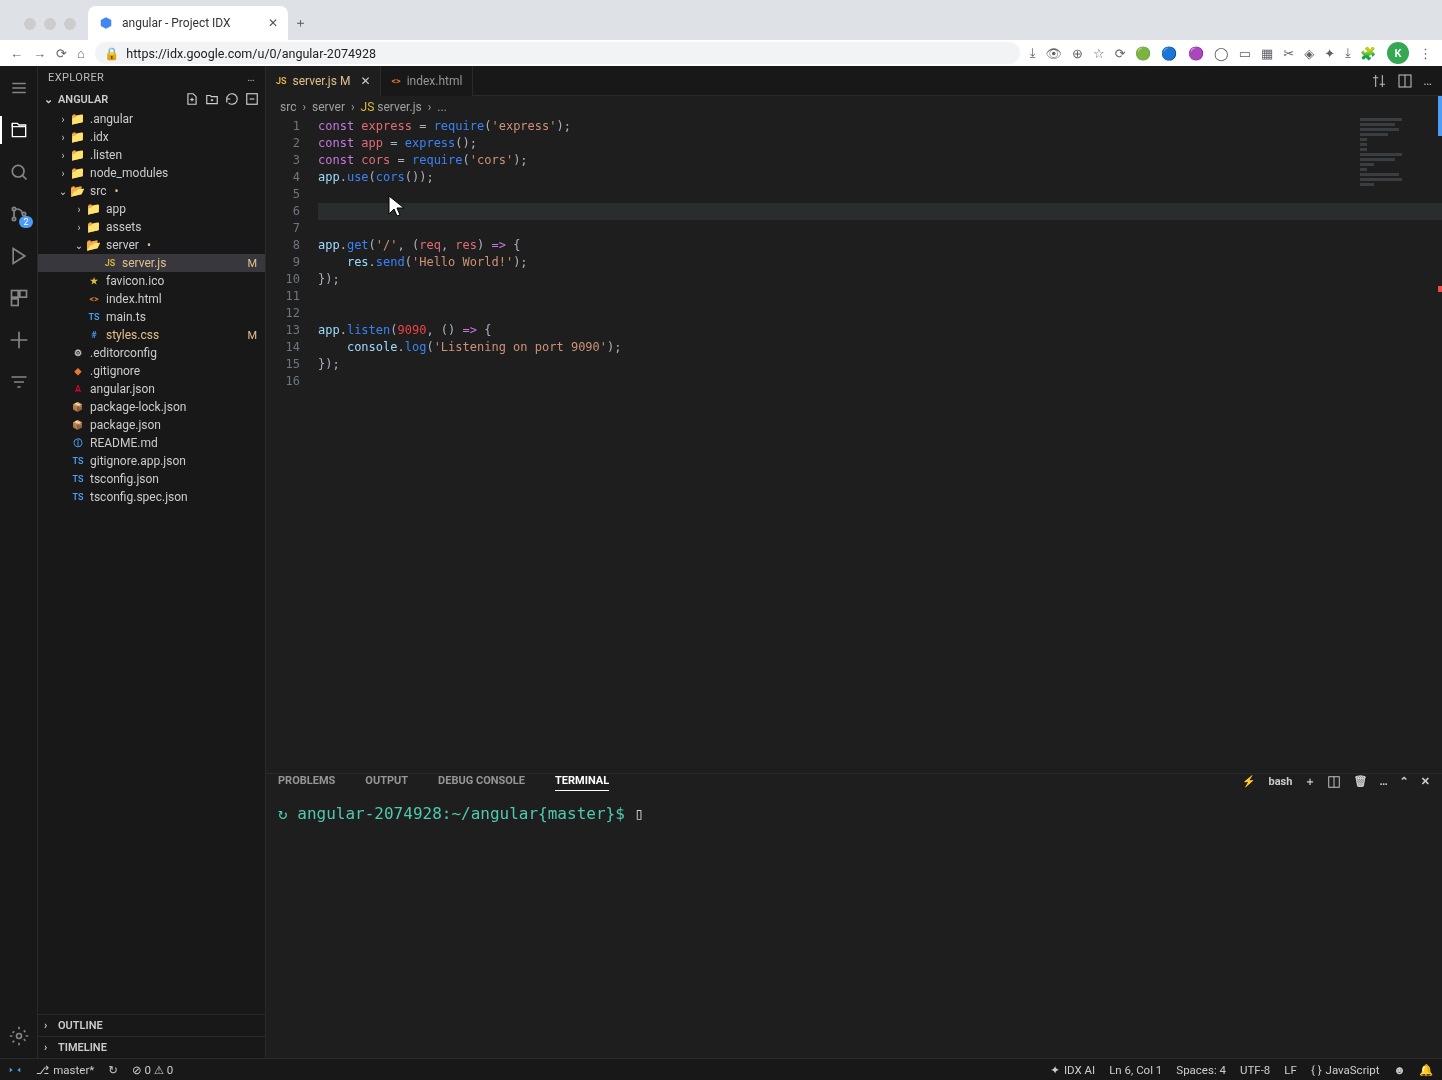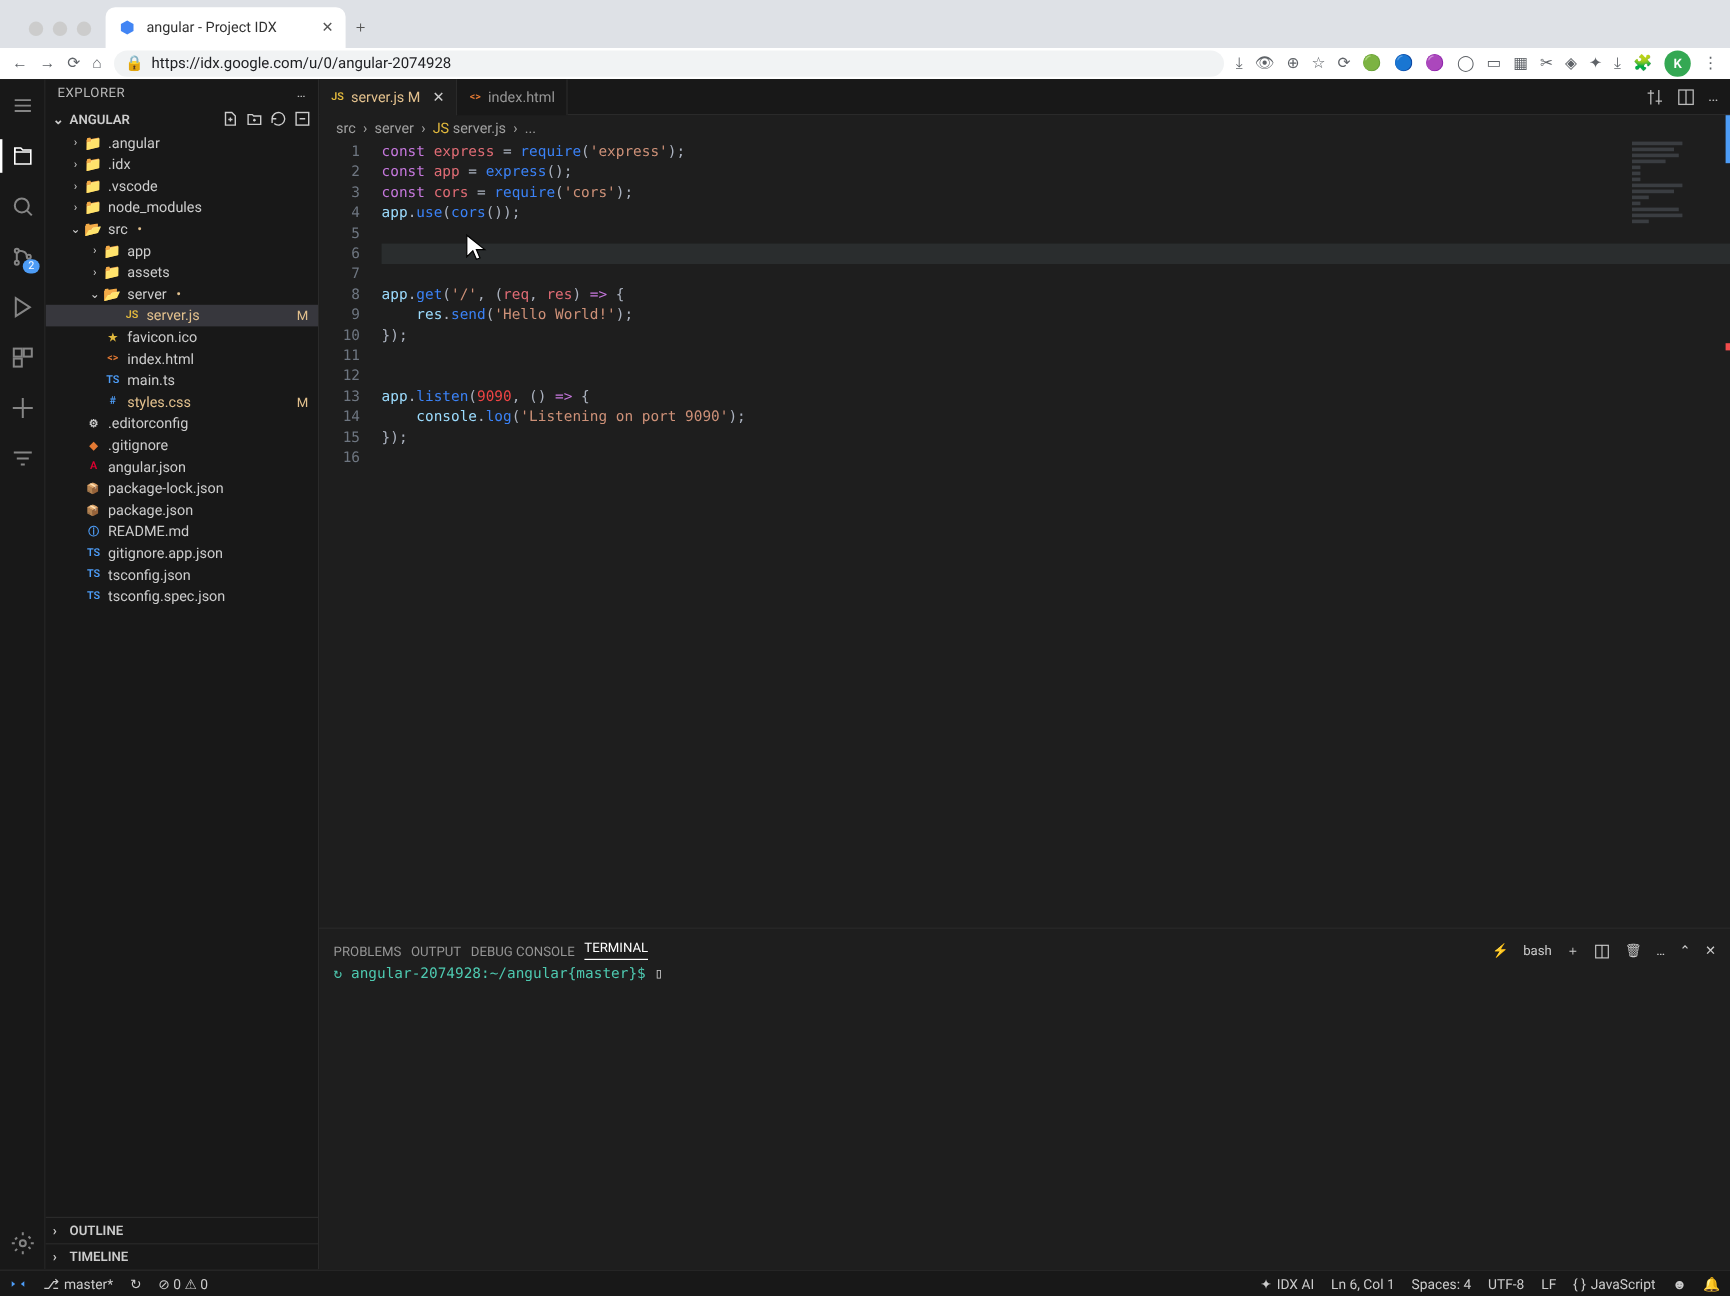--- a/index.html
+++ b/index.html
@@ -66,24 +66,24 @@
 .code { flex:1; padding-left:6px; white-space:pre; }
 .code .hl { background:#2a2d2e; display:block; width:100%; }
 .tok-kw{color:#c678dd}.tok-var{color:#e06c75}.tok-fn{color:#3b82f6}.tok-str{color:#ce9178}.tok-num{color:#ef4444}.tok-p{color:#abb2bf}.tok-obj{color:#9cdcfe}
 .minimap { position:absolute; top:52px; right:12px; width:70px; height:60px; }
 .minimap div { height:3px; margin-bottom:2px; background:#3a3d41; }
 .scroll-mark { position:absolute; right:0; top:30px; width:4px; height:40px; background:#4d9cf6; }
 .err-mark { position:absolute; right:0; top:220px; width:4px; height:6px; background:#f14c4c; }
 
 
 .panel { height:285px; border-top:1px solid #2a2a2a; background:#1e1e1e; display:flex; flex-direction:column; }
-.panel-tabs { height:26px; display:flex; align-items:flex-end; padding:0 12px; font-size:11px; color:#969696; gap:8px; }
+.panel-tabs { height:26px; display:flex; align-items:flex-start; padding:0 12px; font-size:11px; color:#969696; gap:30px;font-weight:bold; }
 .panel-tabs .ptab.active { color:#fff; border-bottom:1px solid #fff; padding-bottom:3px; }
 .panel-right { margin-left:auto; display:flex; align-items:center; gap:12px; color:#ccc; font-size:11px; }
-.terminal-body { flex:1; padding:4px 12px; font-family:"SF Mono",Menlo,Consolas,monospace; font-size:12px; color:#ccc; }
+.terminal-body { flex:1; padding:4px 12px; font-family:"SF Mono",Menlo,Consolas,monospace; font-size:16px; color:#ccc; }
 .term-prompt { color:#4ec9b0; }
 
 
 .status-bar { height:22px; background:#181818; border-top:1px solid #2a2a2a; display:flex; align-items:center; font-size:11.5px; color:#ccc; padding:0 8px; gap:14px; }
 .status-left, .status-right { display:flex; align-items:center; gap:14px; }
 .status-right { margin-left:auto; }
 .status-item { display:flex; align-items:center; gap:4px; }
 
 
 .cursor-arrow { position:absolute; pointer-events:none; z-index:999; }
@@ -244,21 +244,21 @@
             <span>.angular</span>
           </div>
           <div class="tree-row depth1">
             <span class="chev">›</span>
             <span class="ficon">📁</span>
             <span>.idx</span>
           </div>
           <div class="tree-row depth1">
             <span class="chev">›</span>
             <span class="ficon">📁</span>
-            <span>.vscode</span>
+            <span>.listen</span>
           </div>
           <div class="tree-row depth1">
             <span class="chev">›</span>
             <span class="ficon">📁</span>
             <span>node_modules</span>
           </div>
           <div class="tree-row depth1">
             <span class="chev">⌄</span>
             <span class="ficon">📂</span>
             <span>src</span>

